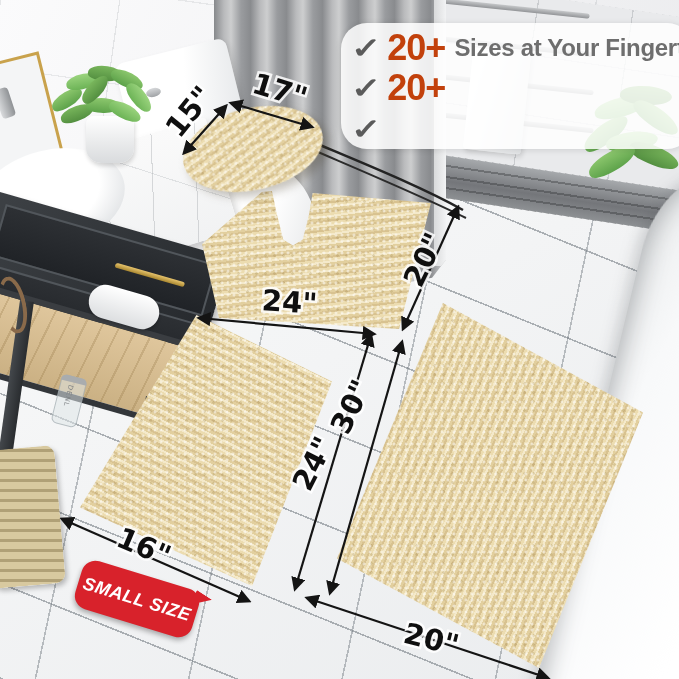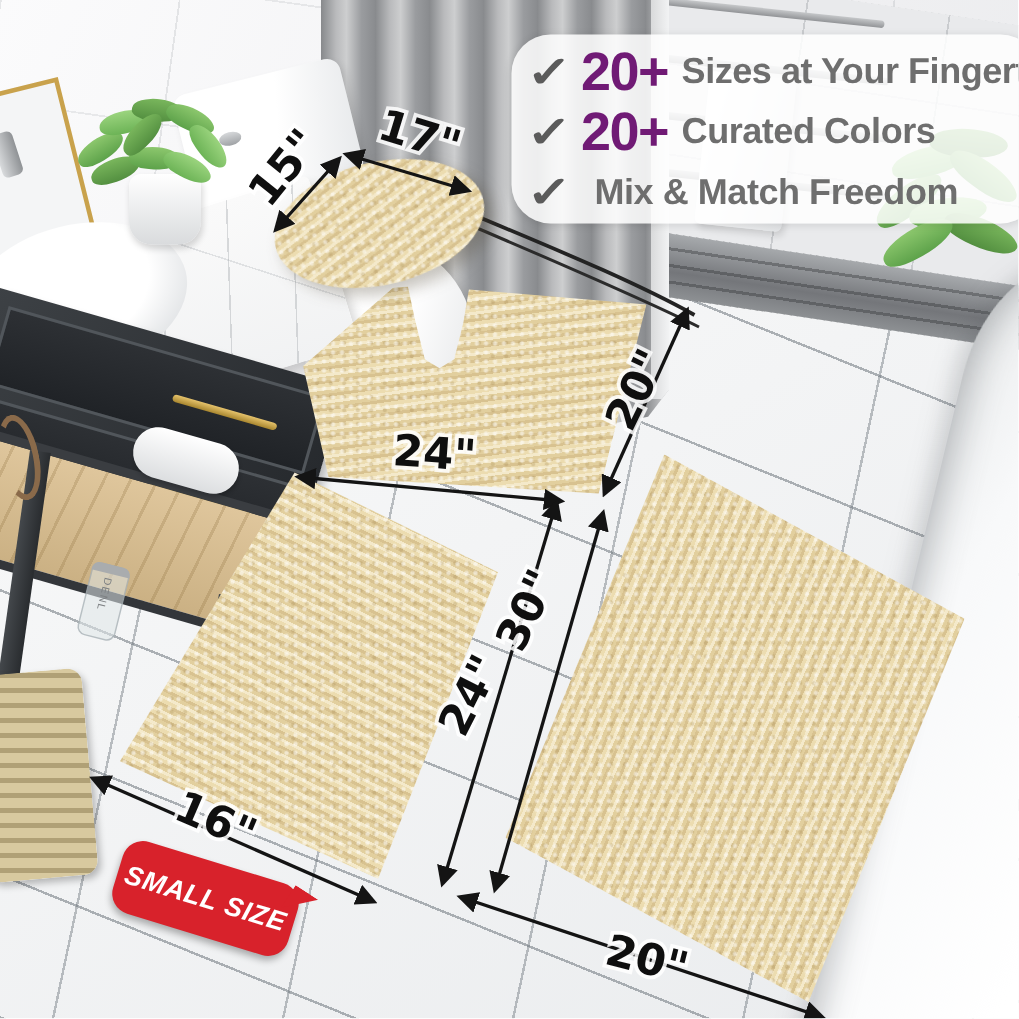--- a/index.html
+++ b/index.html
@@ -152,21 +152,21 @@
     letter-spacing:.5px;white-space:nowrap;}
   .badge .tail{right:-9px;top:1px;width:18px;height:18px;background:#d8222b;
     clip-path:polygon(0 0,100% 0,0 100%);transform:rotate(16deg);}
 
   
   .callout{left:341px;top:23px;width:352px;height:126px;z-index:55;border-radius:26px;
     background:rgba(255,255,255,.85);box-shadow:0 1px 6px rgba(0,0,0,.12);
     padding:5px 0 0 13px;display:flex;flex-direction:column;justify-content:space-around;}
   .c-row{position:static;display:flex;align-items:center;gap:9px;height:38px;}
   .check{position:static;font-size:29px;font-weight:900;color:#5b5b5b;transform:scaleX(1.25);}
-  .stat{position:static;font-size:36px;font-weight:800;color:#701a75;letter-spacing:-1px;}
+  .stat{position:static;font-size:36px;font-weight:800;color:#c2410c;letter-spacing:-1px;}
   .clabel{position:static;font-size:24px;font-weight:700;color:#6e6e6e;letter-spacing:-0.3px;white-space:nowrap;}
 </style>
 </head>
 <body>
 
 <div class="stage">
 
   <div class="floor"></div>
   <div class="wall"></div>
   <div class="wall-right"></div>
@@ -277,22 +277,20 @@
 
   <div class="callout">
     <div class="c-row">
       <span class="check">✓</span>
       <span class="stat">20+</span>
       <span class="clabel">Sizes at Your Fingertips</span>
     </div>
     <div class="c-row">
       <span class="check">✓</span>
       <span class="stat">20+</span>
-      <span class="clabel">Curated Colors</span>
     </div>
     <div class="c-row">
       <span class="check">✓</span>
       <span class="stat"></span>
-      <span class="clabel">Mix &amp; Match Freedom</span>
     </div>
   </div>
 
 </div>
 
 </body></html>

